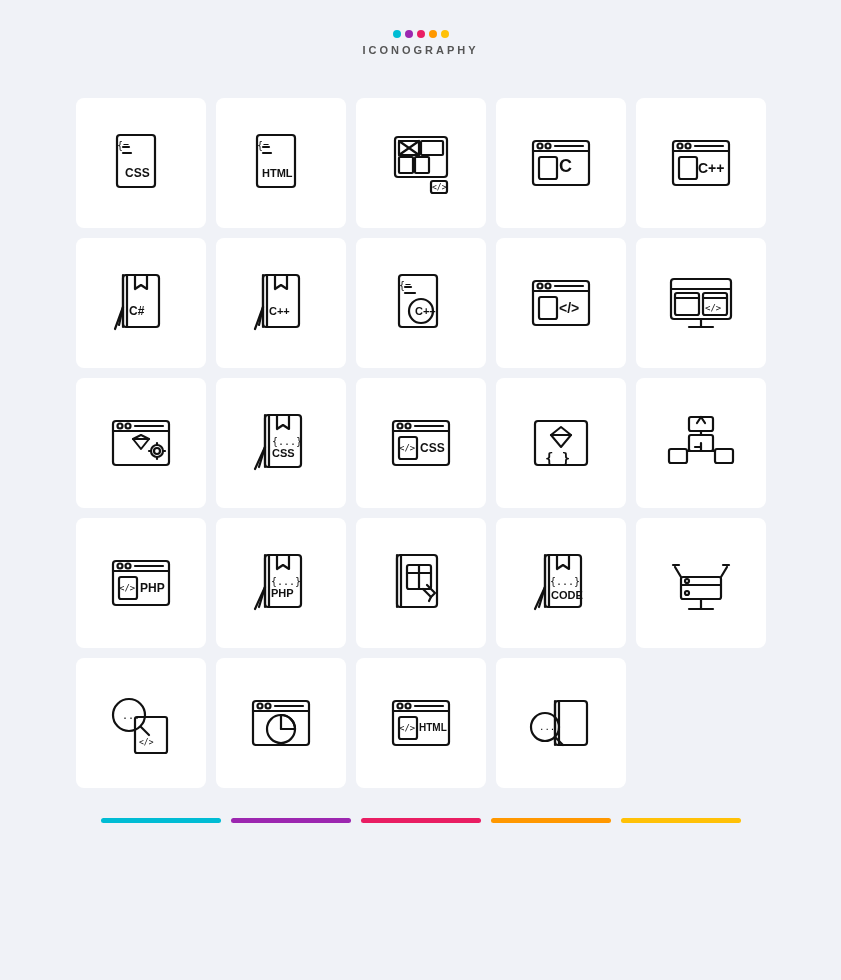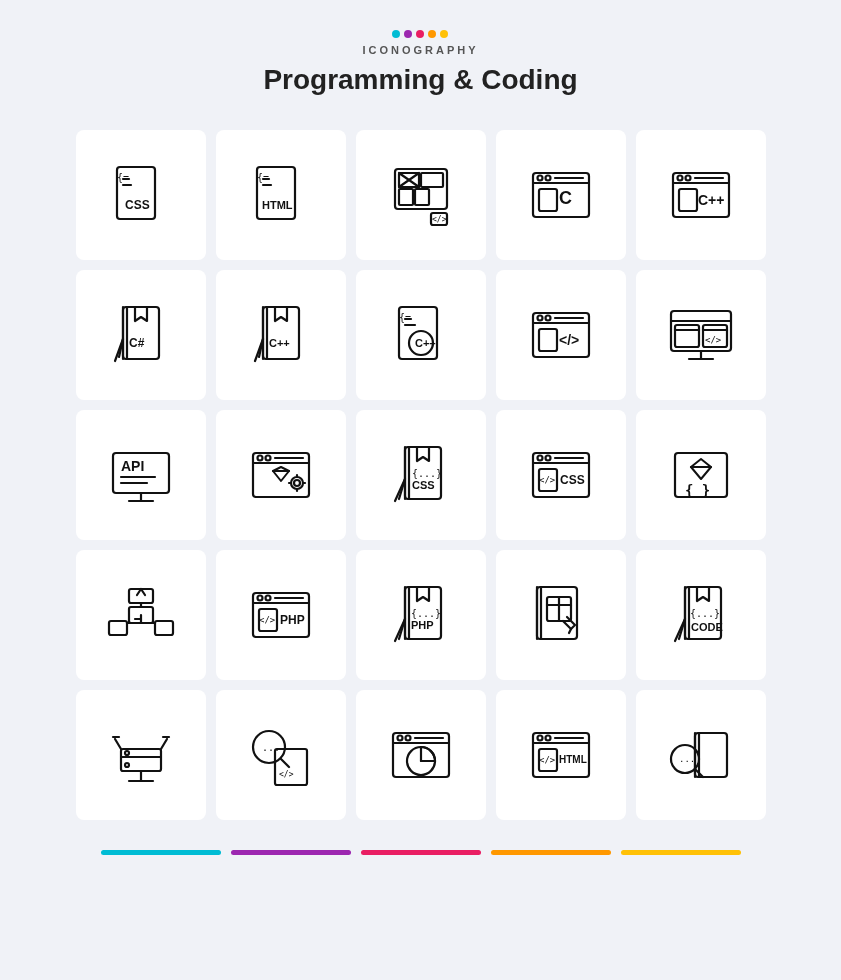--- a/index.html
+++ b/index.html
@@ -78,21 +78,20 @@
 
 <div class="header">
   <div class="brand-dots">
     <div class="dot" style="background:#00bcd4;"></div>
     <div class="dot" style="background:#9c27b0;"></div>
     <div class="dot" style="background:#e91e63;"></div>
     <div class="dot" style="background:#ff9800;"></div>
     <div class="dot" style="background:#ffc107;"></div>
   </div>
   <div class="brand-name">ICONOGRAPHY</div>
-  <div class="page-title">Programming &amp; Coding</div>
 </div>
 
 <div class="icons-grid">
 
   <div class="icon-cell">
     <svg viewBox="0 0 72 72" fill="none" stroke="#111" stroke-width="2.2" stroke-linecap="round" stroke-linejoin="round">
       <rect x="12" y="8" width="38" height="52" rx="3"></rect>
       <line x1="18" y1="20" x2="24" y2="20"></line>
       <line x1="18" y1="26" x2="26" y2="26"></line>
       <text x="20" y="50" font-size="12" font-weight="700" fill="#111" stroke="none" font-family="Arial">CSS</text>
@@ -207,30 +206,20 @@
       <line x1="24" y1="60" x2="48" y2="60"></line>
 
       <rect x="10" y="26" width="24" height="22" rx="2"></rect>
       <line x1="10" y1="31" x2="34" y2="31"></line>
       <rect x="38" y="26" width="24" height="22" rx="2"></rect>
       <line x1="38" y1="31" x2="62" y2="31"></line>
       <text x="40" y="44" font-size="9" fill="#111" stroke="none" font-family="monospace">&lt;/&gt;</text>
     </svg>
   </div>
 
-  <div class="icon-cell">
-    <svg viewBox="0 0 72 72" fill="none" stroke="#111" stroke-width="2.2" stroke-linecap="round" stroke-linejoin="round">
-      <rect x="8" y="14" width="56" height="40" rx="3"></rect>
-      <line x1="36" y1="54" x2="36" y2="62"></line>
-      <line x1="24" y1="62" x2="48" y2="62"></line>
-      <text x="16" y="32" font-size="14" font-weight="700" fill="#111" stroke="none" font-family="Arial">API</text>
-      <line x1="16" y1="38" x2="50" y2="38"></line>
-      <line x1="16" y1="44" x2="42" y2="44"></line>
-    </svg>
-  </div>
 
   <div class="icon-cell">
     <svg viewBox="0 0 72 72" fill="none" stroke="#111" stroke-width="2.2" stroke-linecap="round" stroke-linejoin="round">
       <rect x="8" y="14" width="56" height="44" rx="3"></rect>
       <line x1="8" y1="24" x2="64" y2="24"></line>
       <circle cx="15" cy="19" r="2.5"></circle>
       <circle cx="23" cy="19" r="2.5"></circle>
       <line x1="30" y1="19" x2="58" y2="19"></line>
 
       <polygon points="36,28 44,32 36,42 28,32" stroke="#111" stroke-width="2"></polygon>

